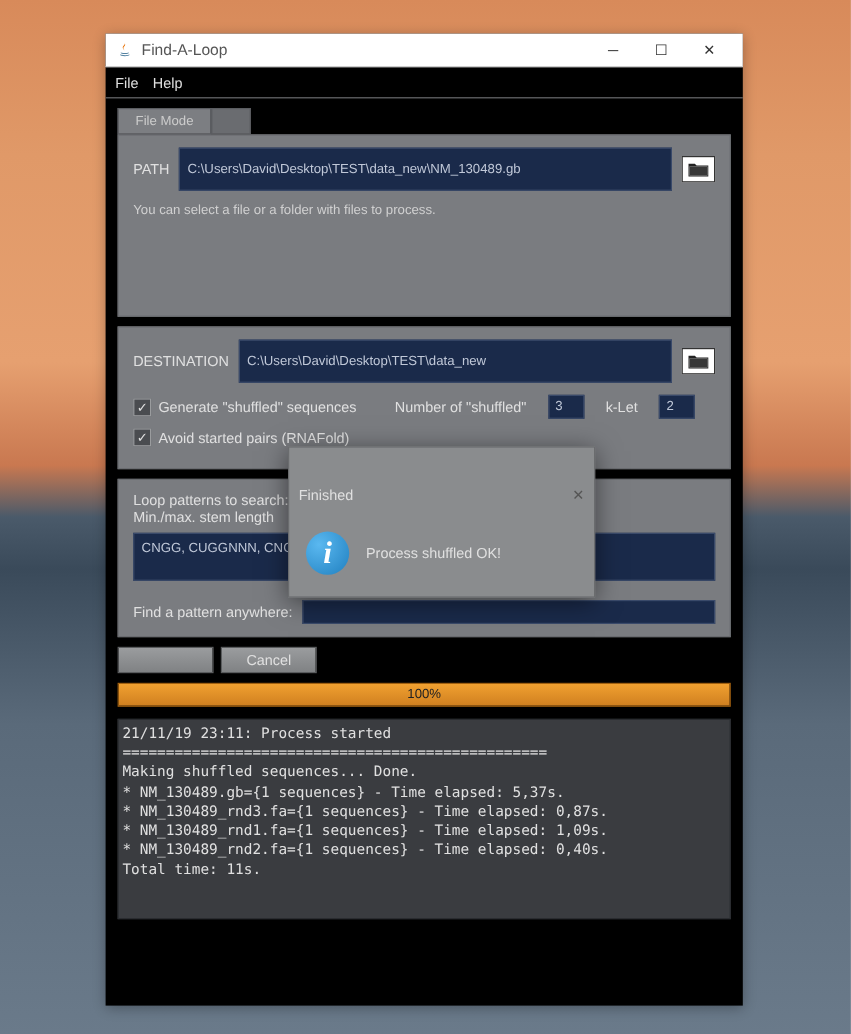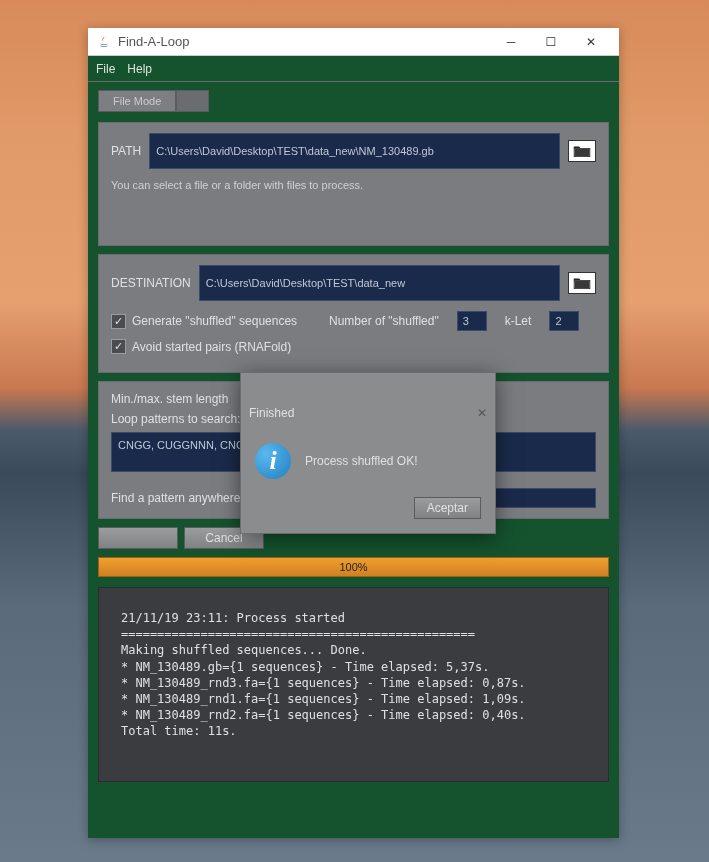--- a/index.html
+++ b/index.html
@@ -8,21 +8,21 @@
   background: linear-gradient(to bottom, #d88a5a 0%, #e09968 15%, #e6a070 35%, #c97850 45%, #4a5a6a 50%, #3a4a5a 55%, #5a6a7a 70%, #6a7a8a 100%);
   font-family: "Segoe UI", Tahoma, sans-serif;
   font-size: 12px;
   overflow: hidden;
   position: relative;
 }
 .window {
   position: absolute;
   left: 88px; top: 28px;
   width: 531px; height: 810px;
-  background: #14532d;
+  background: #000000;
   box-shadow: 0 2px 10px rgba(0,0,0,0.3);
 }
 .titlebar {
   height: 28px;
   background: #fff;
   display: flex;
   align-items: center;
   padding: 0 8px;
   border-bottom: 1px solid #ccc;
 }
@@ -39,21 +39,21 @@
   height: 26px;
   padding: 0 8px;
   display: flex;
   align-items: center;
   gap: 12px;
   color: #e0e0e0;
   border-bottom: 1px solid #6a6c6e;
 }
 .menubar span { cursor: pointer; }
 .content { padding: 8px 10px; }
-.tabs { display: flex; margin-bottom: 10px; }
+.tabs { display: flex; margin-bottom: 0; }
 .tab {
   background: #6a6c70; color: #aaa;
   padding: 4px 14px; font-size: 11px;
   border: 1px solid #5a5c60;
 }
 .tab.active { background: #7c7e82; color: #ccc; }
 .panel {
   background: #7a7c80;
   border: 1px solid #6a6c70;
   padding: 10px 12px;
@@ -120,22 +120,22 @@
   border: 1px solid #a06010;
   display: flex; align-items: center; justify-content: center;
   color: #222; font-size: 11px;
   margin-bottom: 10px;
 }
 .console {
   background: #3a3c40;
   color: #e0e0e0;
   font-family: "Consolas", monospace;
   font-size: 12px;
-  padding: 22px;
-  height: 195px;
+  padding: 3px;
+  height: 167px;
   white-space: pre;
   line-height: 1.35;
   border: 1px solid #2a2c30;
 }
 .dialog {
   position: absolute;
   left: 240px; top: 372px;
   width: 256px;
   background: #8a8c8e;
   box-shadow: 0 4px 20px rgba(0,0,0,0.5);
@@ -194,21 +194,21 @@
     <span>File</span>
     <span>Help</span>
   </div>
 
   <div class="content">
     <div class="tabs">
       <div class="tab active">File Mode</div>
       <div class="tab">&nbsp;</div>
     </div>
 
-    <div class="panel" style="height:124px">
+    <div class="panel" style="height:152px">
       <div class="row">
         <span class="label">PATH</span>
         <input class="path-input" value="C:\Users\David\Desktop\TEST\data_new\NM_130489.gb" style="">
         <div class="folder-btn">
           <svg width="18" height="14" viewBox="0 0 24 18">
               <path fill="#222" d="M1 3h7l2 2h13v12H1z"></path>
               <path fill="#fff" d="M2 6h20v10H2z"></path>
               <path fill="#222" d="M2 6h20v10H2z" opacity="0.9"></path>
             </svg>
         </div>
@@ -241,22 +241,22 @@
       </div>
 
 
       <div class="checkbox-row">
         <div class="checkbox">✓</div>
         <span class="label">Avoid started pairs (RNAFold)</span>
       </div>
     </div>
 
     <div class="panel">
+      <div class="label">Loop patterns to search:</div>
       <div class="label" style="margin-bottom:6px">Min./max. stem length</div>
-      <div class="label">Loop patterns to search:</div>
       <div class="loop-patterns">CNGG, CUGGNNN, CNGG</div>
       <div class="row" style="margin-top:16px;margin-bottom:0">
         <span class="label">Find a pattern anywhere:</span>
         <input class="anywhere-input" style="">
       </div>
     </div>
 
     <div class="btn-row">
       <div class="btn">&nbsp;</div>
       <div class="btn">Cancel</div>
@@ -279,16 +279,13 @@
 
 <div class="dialog">
   <div class="dialog-titlebar">
     <span class="dialog-title">Finished</span>
     <span class="dialog-close">✕</span>
   </div>
   <div class="dialog-body">
     <div class="info-icon">i</div>
     <div class="dialog-msg">Process shuffled OK!</div>
   </div>
-  <div class="dialog-footer">
-    <div class="btn" style="min-width:64px;padding:3px 12px">Aceptar</div>
-  </div>
 </div>
 
 </body></html>

